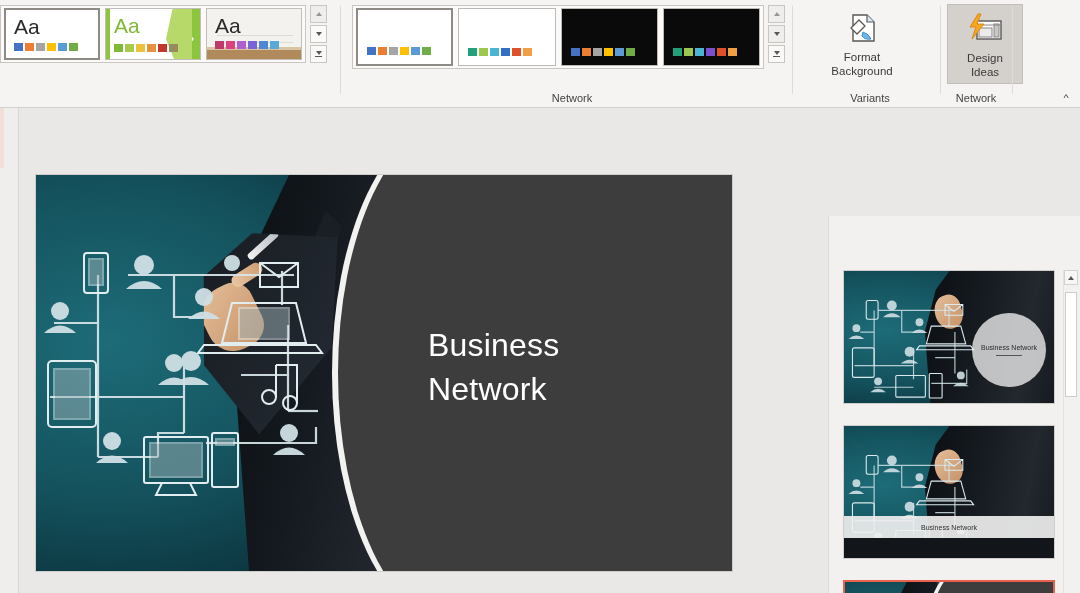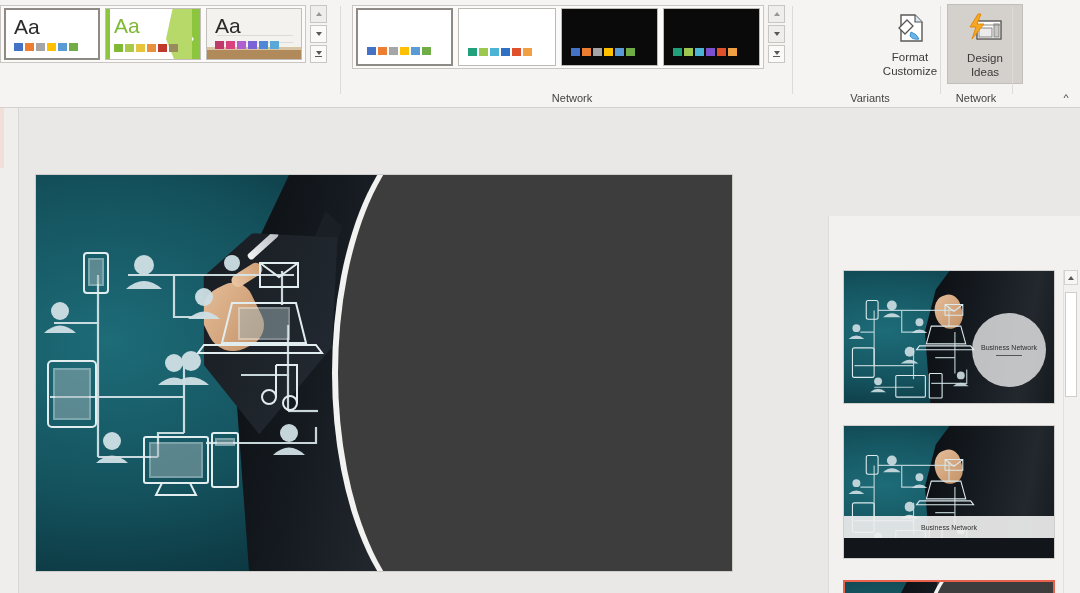--- a/index.html
+++ b/index.html
@@ -432,32 +432,32 @@
               <i class="car-dn"></i>
               <i class="bar"></i>
             </span>
         </div>
       </div>
 
       <div class="group-sep" style="left:792px;"></div>
       <div class="group-label" style="left:352px; width:440px;">Network</div>
 
 
-      <div class="rbtn wide" style="left:868px;">
+      <div class="rbtn wide" style="left:820px;">
         <span class="ico">
           <svg width="34" height="32" viewBox="0 0 34 32">
             <path d="M8 3 h14 l7 7 v19 h-21 z" fill="#fff" stroke="#5a5856" stroke-width="1.4"></path>
             <path d="M22 3 v7 h7" fill="#d8e8f5" stroke="#5a5856" stroke-width="1.2"></path>
             <path d="M6 16 l8 -8 6 6 -8 8 z" fill="#fff" stroke="#5a5856" stroke-width="1.3"></path>
             <path d="M18 20 q6 2 8 7 -6 1 -9 -3 z" fill="#6fb6e8" stroke="#3a8fd0" stroke-width="1"></path>
           </svg>
         </span>
         <span class="lbl">
           <span>Format</span><br>
-          <span>Customize</span>
+          <span>Background</span>
         </span>
       </div>
 
       <div class="group-sep" style="left:940px;"></div>
       <div class="group-label" style="left:800px; width:140px;">Variants</div>
 
       <div class="rbtn active" style="left:947px; width:76px;">
         <span class="ico">
           <svg width="38" height="32" viewBox="0 0 38 32">
             <rect x="11" y="8" width="24" height="18" fill="#fff" stroke="#5a5856" stroke-width="1.4"></rect>
@@ -580,20 +580,24 @@
               <g>
                   <circle cx="196" cy="88" r="8"></circle>
                 </g>
             </g>
           </svg>
         </div>
 
         <div class="curve-white"></div>
         <div class="curve-dark"></div>
 
+        <div class="slide-title">
+          <div>Business</div>
+          <div>Network</div>
+        </div>
       </div>
     </div>
 
     <div class="panel">
 
       <div class="ideas">
 
         <div class="idea">
           <div class="mini-photo"></div>
           <div class="mini-subject">

